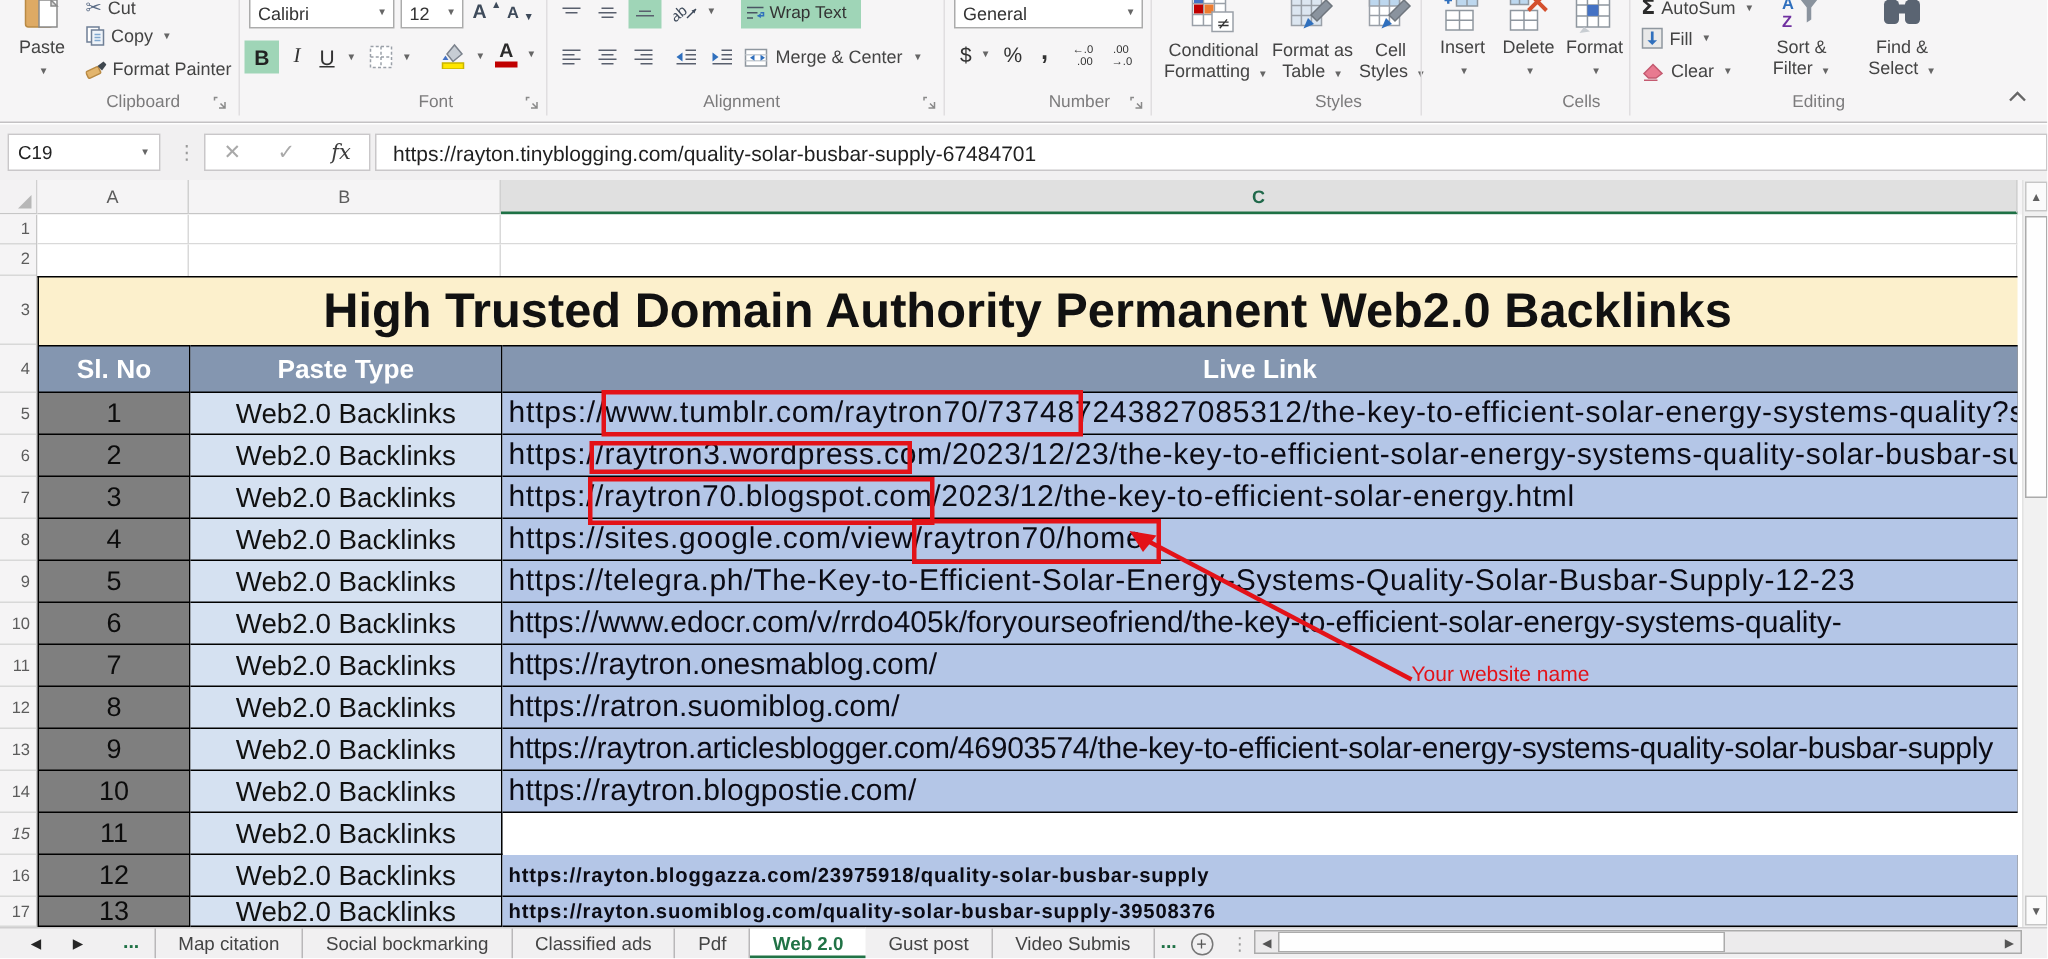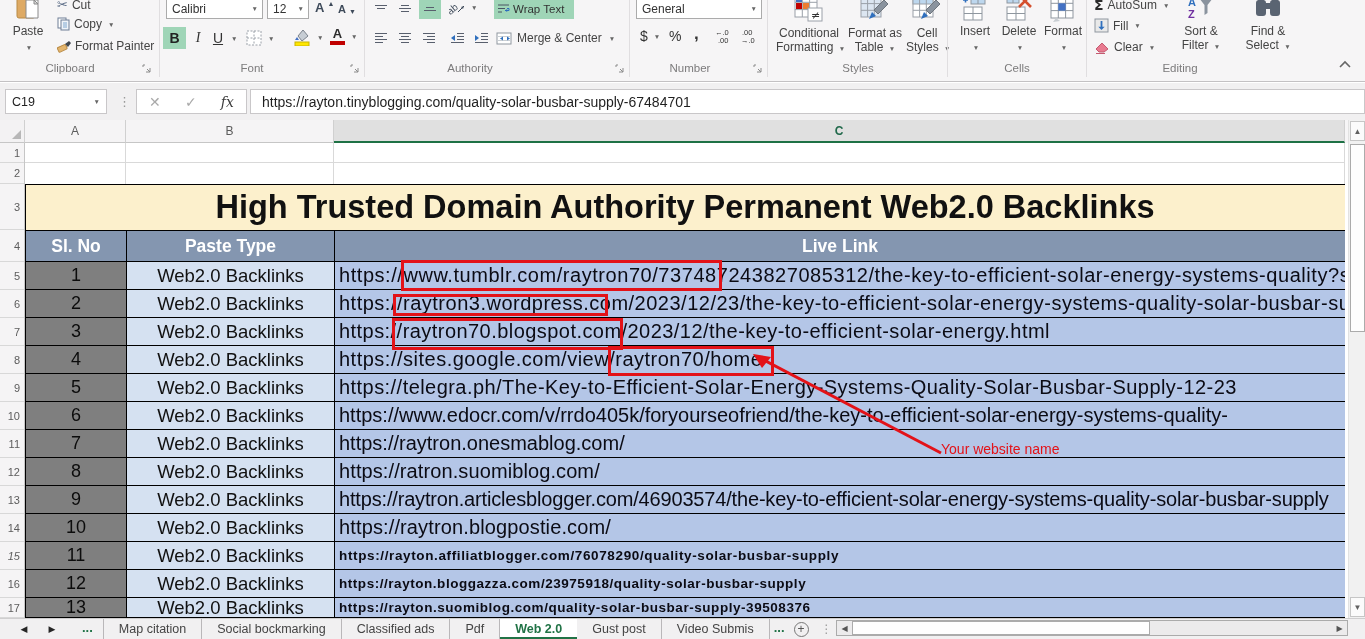--- a/index.html
+++ b/index.html
@@ -4,21 +4,21 @@
 <style>
   * { margin:0; padding:0; box-sizing:border-box; }
   html,body { width:1365px; height:639px; overflow:hidden; }
   body { font-family:"Liberation Sans","DejaVu Sans",sans-serif; background:#fff; }
   #app { position:relative; width:1365px; height:639px; background:#fff; overflow:hidden; }
   .abs { position:absolute; }
 
   
   #ribbon { left:0; top:0; width:1365px; height:82px; background:#f6f5f6; border-bottom:1px solid #c3c1c3; overflow:hidden; }
   .rib-sep { position:absolute; top:0; width:1px; height:77px; background:#e0dee0; }
-  .grp-label { position:absolute; top:62px; font-size:11.5px; color:#7c7b7c; text-align:center; }
+  .grp-label { position:absolute; top:62px; font-size:11.5px; color:#7c7b7c; text-align:right; }
   .launcher { position:absolute; top:64px; width:10px; height:10px; }
   .launcher svg { display:block; }
   .small-item { position:absolute; display:flex; align-items:center; gap:4px; font-size:12px; color:#444; white-space:nowrap; }
   .dd { font-size:6.5px; color:#666; margin-left:2px; }
   .combo { position:absolute; background:#fff; border:1px solid #ababab; display:flex; align-items:center; font-size:12px; color:#333; padding-left:5px; }
   .combo .dd { margin-left:auto; margin-right:4px; }
   .tbtn { position:absolute; display:flex; align-items:center; justify-content:center; }
   .tbtn.on { background:#9fd5b7; }
   .icon-lines { display:inline-block; }
   .bigbtn { position:absolute; text-align:center; font-size:12px; color:#444; line-height:14px; white-space:nowrap; }
@@ -293,21 +293,21 @@
         <svg width="16" height="13" viewBox="0 0 16 13">
           <rect x="1" y="1" width="14" height="11" fill="#fff" stroke="#8f979f"></rect>
           <path d="M1 4.5 h14 M1 8.5 h14" stroke="#c9ced3"></path>
           <path d="M5 6.5 l3 -2 v4 z" fill="#2f6fbd" transform="translate(-1 0)"></path>
           <path d="M11 6.5 l-3 -2 v4 z" fill="#2f6fbd" transform="translate(3 0)"></path>
         </svg>
       </span>
       <span data-name="merge-center-label">Merge &amp; Center</span>
       <span class="dd" data-name="merge-center-dropdown-arrow">▼</span>
     </div>
-    <div class="grp-label" style="left:420px;width:100px;" data-name="alignment-group-label">Authority</div>
+    <div class="grp-label" style="left:420px;width:100px;" data-name="alignment-group-label">Alignment</div>
     <div class="launcher" style="left:615px;" data-name="alignment-dialog-launcher">
       <svg width="10" height="10" viewBox="0 0 10 10">
           <path d="M1 3 V1 H3 M5 5 l3 3 M8 4 v4 h-4" stroke="#8a8a8a" fill="none"></path>
         </svg>
     </div>
     <div class="rib-sep" style="left:629px;" data-name="ribbon-group-separator"></div>
 
     <div class="combo" style="left:636px;top:-2px;width:126px;height:21px;" data-name="number-format-combo">
       <span data-name="number-format-value">General</span>
       <span class="dd" data-name="number-format-dropdown-arrow">▼</span>
@@ -610,21 +610,20 @@
 
   <div class="grow drow" data-name="table-row" style="top: 371px; height: 28px;">
     <div class="cell c-a" data-name="cell-sl-no">10</div>
     <div class="cell c-b" data-name="cell-link-type">Web2.0 Backlinks</div>
     <div class="cell c-c" data-name="cell-live-link" style="letter-spacing: 0.13px;">https://raytron.blogpostie.com/</div>
   </div>
 
   <div class="grow drow sm" data-name="table-row" style="top: 399px; height: 28px;">
     <div class="cell c-a" data-name="cell-sl-no">11</div>
     <div class="cell c-b" data-name="cell-link-type">Web2.0 Backlinks</div>
-    <div class="cell c-c" data-name="cell-live-link" style="letter-spacing: 0.63px;">https://rayton.affiliatblogger.com/76078290/quality-solar-busbar-supply</div>
   </div>
 
   <div class="grow drow sm" data-name="table-row" style="top: 427px; height: 28px;">
     <div class="cell c-a" data-name="cell-sl-no">12</div>
     <div class="cell c-b" data-name="cell-link-type">Web2.0 Backlinks</div>
     <div class="cell c-c" data-name="cell-live-link" style="letter-spacing: 0.54px;">https://rayton.bloggazza.com/23975918/quality-solar-busbar-supply</div>
   </div>
 
   <div class="grow drow sm" data-name="table-row" style="top: 455px; height: 20px;">
     <div class="cell c-a" data-name="cell-sl-no">13</div>

